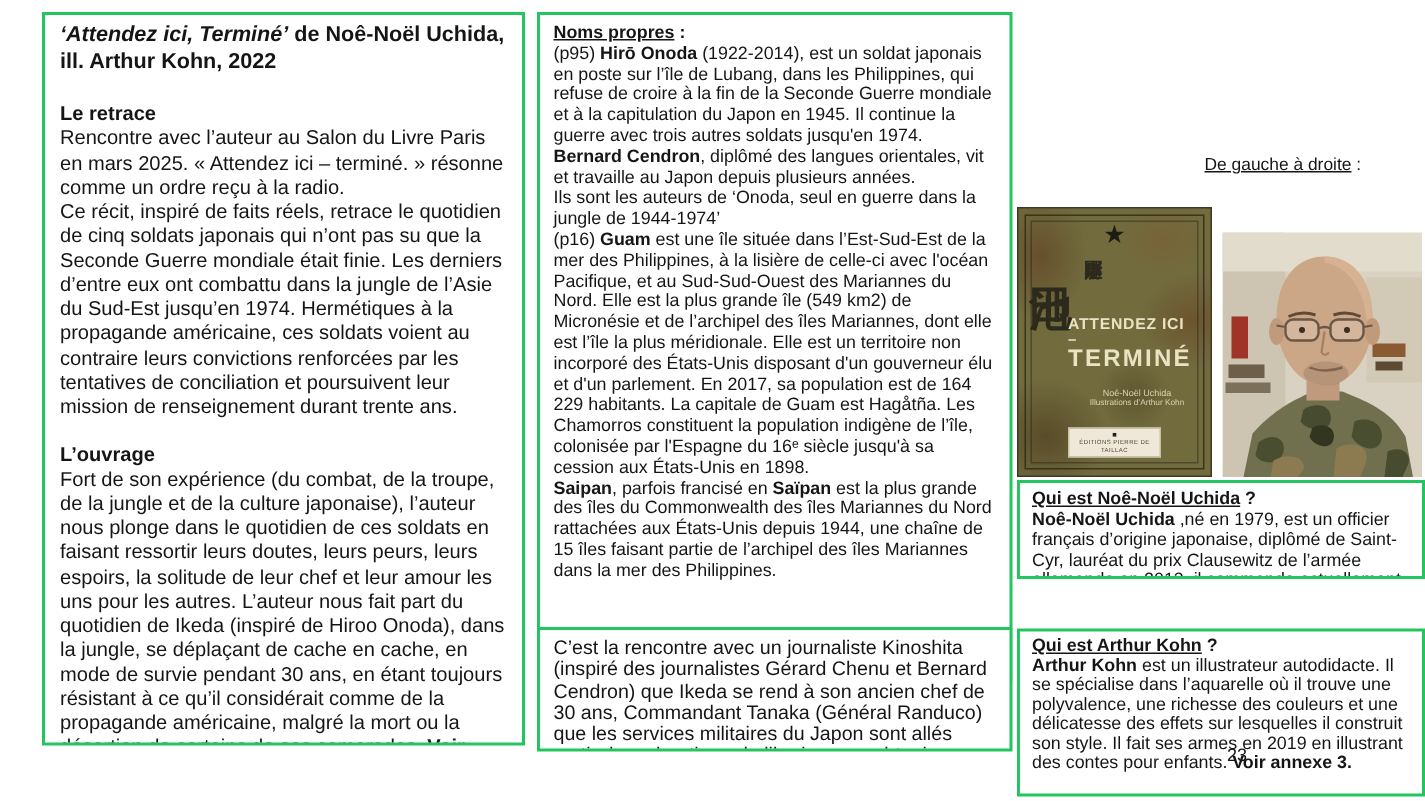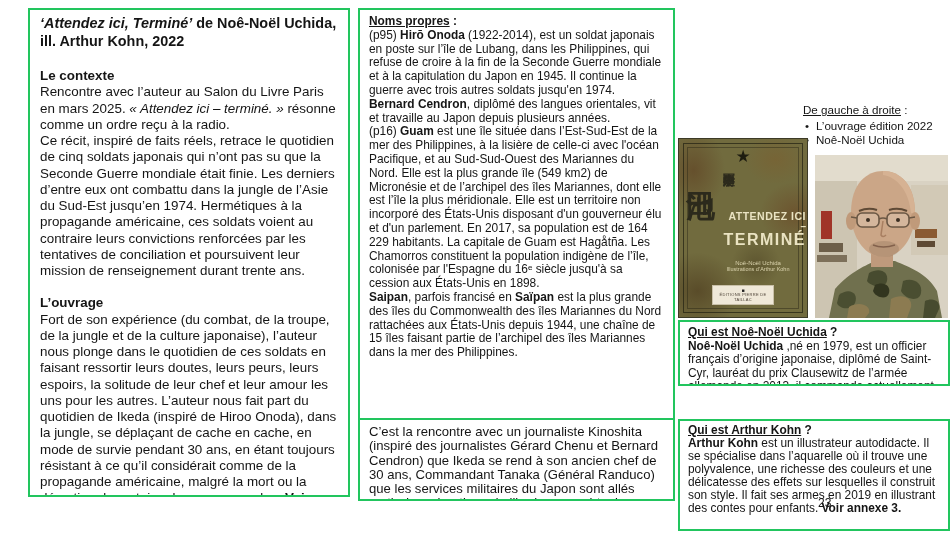--- a/index.html
+++ b/index.html
@@ -2,21 +2,21 @@
 <html><head>
 <meta charset="utf-8">
 <style>
   html,body{margin:0;padding:0;}
   body{
     width:950px;height:534px;position:relative;overflow:hidden;
     background:#ffffff;color:#151515;
     font-family:"Liberation Sans", sans-serif;
   }
   .b{font-weight:bold;}
-  .i{font-style:italic;}
+  .i{}
   .u{text-decoration:underline;}
   .b.i,.bi{font-weight:bold;font-style:italic;}
   p{margin:0;padding:0;}
   .gap{height:16px;}
 
   .box{
     position:absolute;background:#ffffff;box-sizing:border-box;
     border:2px solid #22c55e;overflow:hidden;
   }
   .left-panel{left:28px;top:8px;width:322px;height:489px;padding:5px 10px;font-size:13.4px;line-height:16.25px;}
@@ -43,21 +43,21 @@
       #716b3e;
     box-shadow:0 0 0 1px #3c3a26 inset;
   }
   .cover-frame{position:absolute;inset:5px;border:1px solid rgba(38,36,20,.75);pointer-events:none;}
   .cover-frame2{position:absolute;inset:9px;border:1px solid rgba(38,36,20,.45);pointer-events:none;}
   .cover-star{position:absolute;top:8px;left:0;right:0;text-align:center;font-size:17px;color:#1d1c10;}
   .kanji-main{position:absolute;left:8px;top:30px;writing-mode:vertical-rl;text-orientation:upright;
     font-size:29px;font-weight:bold;color:#2c2a1c;line-height:1;font-family:"DejaVu Sans",sans-serif;}
   .kanji-side{position:absolute;left:45px;top:26px;writing-mode:vertical-rl;text-orientation:upright;
     font-size:12px;font-weight:bold;color:#2c2a1c;line-height:1;font-family:"DejaVu Sans",sans-serif;}
-  .cover-title{position:absolute;left:34px;right:2px;top:72px;text-align:right;color:#eae3c2;font-weight:bold;}
+  .cover-title{position:absolute;left:34px;right:2px;top:72px;text-align:left;color:#eae3c2;font-weight:bold;}
   .cover-title .l1{font-size:10.5px;letter-spacing:.5px;}
   .cover-title .dash{font-size:10px;line-height:9px;}
   .cover-title .l2{font-size:16px;letter-spacing:1.5px;}
   .cover-credits{position:absolute;left:30px;right:0;top:122px;text-align:center;color:#d9d2ac;}
   .cover-credits .a{font-size:6px;}
   .cover-credits .il{font-size:5.5px;}
   .pub-label{position:absolute;left:50%;transform:translateX(-50%);bottom:13px;width:58px;
     background:#efe8d8;border:1px solid #c9c0a8;text-align:center;padding:1px 1px 2px;}
   .pub-label .mark{font-size:5px;line-height:6px;color:#222;}
   .pub-label .pub-text{font-size:4px;line-height:4.5px;color:#4a3f33;letter-spacing:.3px;}
@@ -67,46 +67,43 @@
   .page-number{position:absolute;left:818px;top:496px;font-size:12px;font-weight:normal;z-index:5;}
 </style>
 </head>
 <body>
 
 <div>
 
   <section class="box left-panel">
     <p class="title"><span class="b i">‘Attendez ici, Terminé’</span><span class="b">  de Noê-Noël Uchida, ill. Arthur Kohn, 2022</span></p>
     <div class="gap"></div>
-    <p class="b">Le contexte</p>
+    <p class="b">Le retrace</p>
     <p><span>Rencontre avec l’auteur au Salon du Livre Paris en mars 2025. </span><span class="i">« Attendez ici – terminé. »</span><span> résonne comme un ordre reçu à la radio.</span></p>
     <p><span>Ce récit, inspiré de faits réels, retrace le quotidien de cinq soldats japonais qui n’ont pas su que la Seconde Guerre mondiale était finie. Les derniers d’entre eux ont combattu dans la jungle de l’Asie du Sud-Est jusqu’en 1974. Hermétiques à la propagande américaine, ces soldats voient au contraire leurs convictions renforcées par les tentatives de conciliation et poursuivent leur mission de renseignement durant trente ans.</span></p>
     <div class="gap"></div>
     <p class="b">L’ouvrage</p>
     <p><span>Fort de son expérience (du combat, de la troupe, de la jungle et de la culture japonaise), l’auteur nous plonge dans le quotidien de ces soldats en faisant ressortir leurs doutes, leurs peurs, leurs espoirs, la solitude de leur chef et leur amour les uns pour les autres. L’auteur nous fait part du quotidien de Ikeda (inspiré de Hiroo Onoda), dans la jungle, se déplaçant de cache en cache, en mode de survie pendant 30 ans, en étant toujours résistant à ce qu’il considérait comme de la propagande américaine, malgré la mort ou la désertion de certains de ses camarades. </span><span class="b">Voir annexe 1.</span></p>
   </section>
 
   <section class="box mid-top">
     <p><span class="b u">Noms propres</span><span class="b"> :</span></p>
     <p><span>(p95) </span><span class="b">Hirō Onoda</span><span> (1922-2014), est un soldat japonais en poste sur l’île de Lubang, dans les Philippines, qui refuse de croire à la fin de la Seconde Guerre mondiale et à la capitulation du Japon en 1945. Il continue la guerre avec trois autres soldats jusqu'en 1974.</span></p>
     <p><span class="b">Bernard Cendron</span><span>, diplômé des langues orientales, vit et travaille au Japon depuis plusieurs années.</span></p>
+    <p><span>Ils sont les auteurs de </span><span class="i">‘Onoda, seul en guerre dans la jungle de 1944-1974’</span></p>
     <p><span>(p16) </span><span class="b">Guam</span><span> est une île située dans l’Est-Sud-Est de la mer des Philippines, à la lisière de celle-ci avec l'océan Pacifique, et au Sud-Sud-Ouest des Mariannes du Nord. Elle est la plus grande île (549 km2) de Micronésie et de l’archipel des îles Mariannes, dont elle est l’île la plus méridionale. Elle est un territoire non incorporé des États-Unis disposant d'un gouverneur élu et d'un parlement. En 2017, sa population est de 164 229 habitants. La capitale de Guam est Hagåtña. Les Chamorros constituent la population indigène de l’île, colonisée par l'Espagne du 16ᵉ siècle jusqu'à sa cession aux États-Unis en 1898.</span></p>
     <p><span class="b">Saipan</span><span>, parfois francisé en </span><span class="b">Saïpan</span><span> est la plus grande des îles du Commonwealth des îles Mariannes du Nord rattachées aux États-Unis depuis 1944, une chaîne de 15 îles faisant partie de l’archipel des îles Mariannes dans la mer des Philippines.</span></p>
   </section>
 
   <section class="box mid-bottom">
     <p><span>C’est la rencontre avec un journaliste Kinoshita (inspiré des journalistes Gérard Chenu et Bernard Cendron) que Ikeda se rend à son ancien chef de 30 ans, Commandant Tanaka (Général Randuco) que les services militaires du Japon sont allés sortir de sa boutique de libraire pour obtenir sa reddition. …/…</span></p>
   </section>
 
   <div class="caption">
     <p><span class="u">De gauche à droite</span><span> :</span></p>
-    <ul>
-      <li>L’ouvrage édition 2022</li>
-      <li>Noê-Noël Uchida</li>
-    </ul>
   </div>
 
   <div class="book-cover">
     <div class="cover-frame"></div>
     <div class="cover-frame2"></div>
     <div class="cover-star">★</div>
     <div class="kanji-main">池田</div>
     <div class="kanji-side">陸軍中尉</div>
     <div class="cover-title">
       <div class="l1">ATTENDEZ ICI</div>

